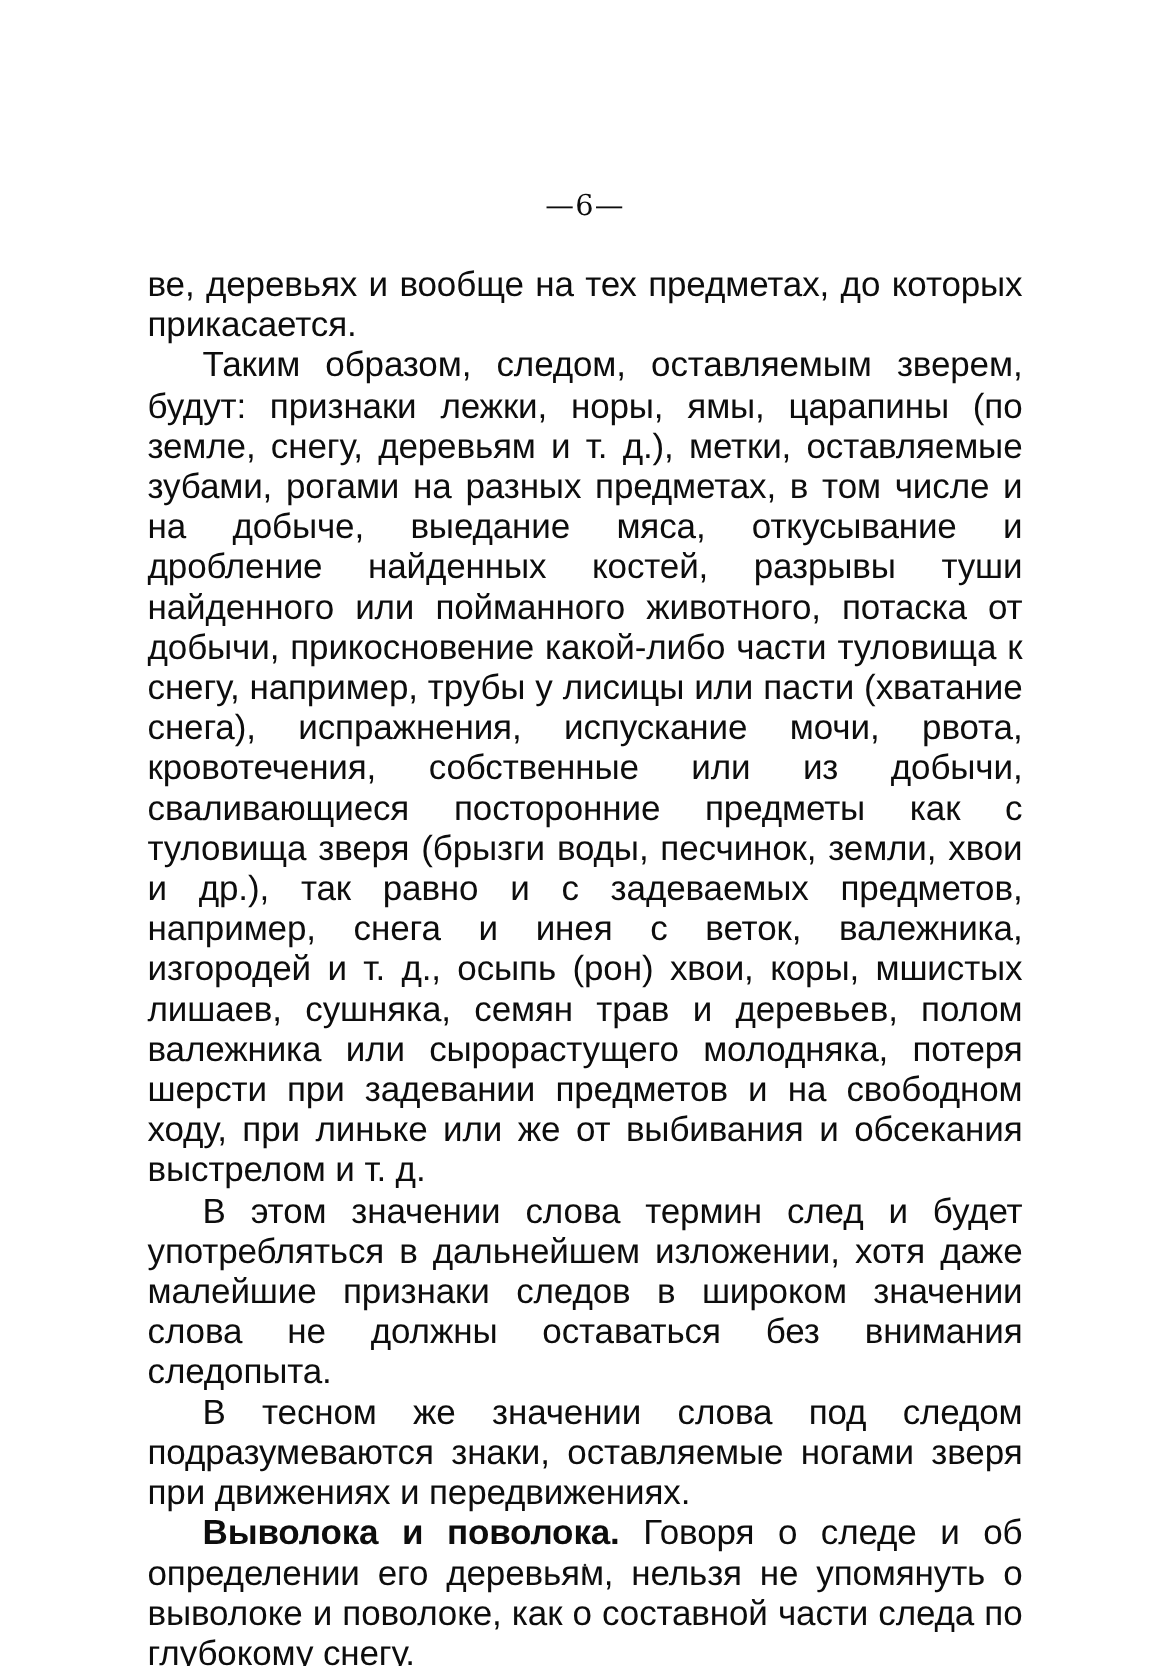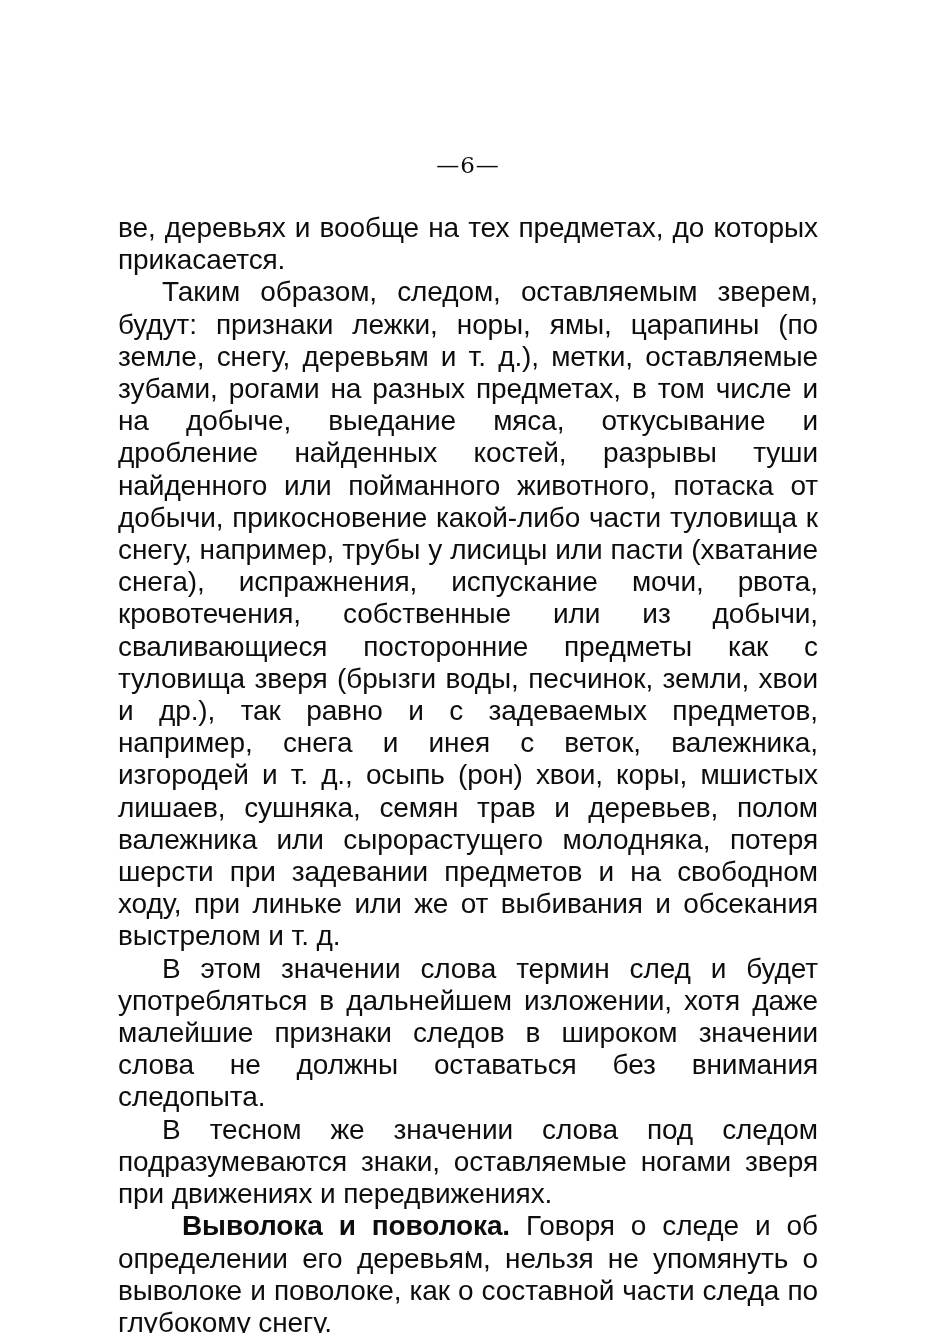--- a/index.html
+++ b/index.html
@@ -48,21 +48,20 @@
     text-align: justify;
   }
   p.indent {
     text-indent: 44px;
   }
   p.noindent {
     text-indent: 0;
   }
   .bold-lead {
     font-weight: bold;
-    margin-left: 20px;
   }
   .footer-mark {
     position: absolute;
     top: 1238px;
     left: 0;
     width: 936px;
     text-align: center;
     font-size: 16px;
     color: #2b2b2b;
   }

